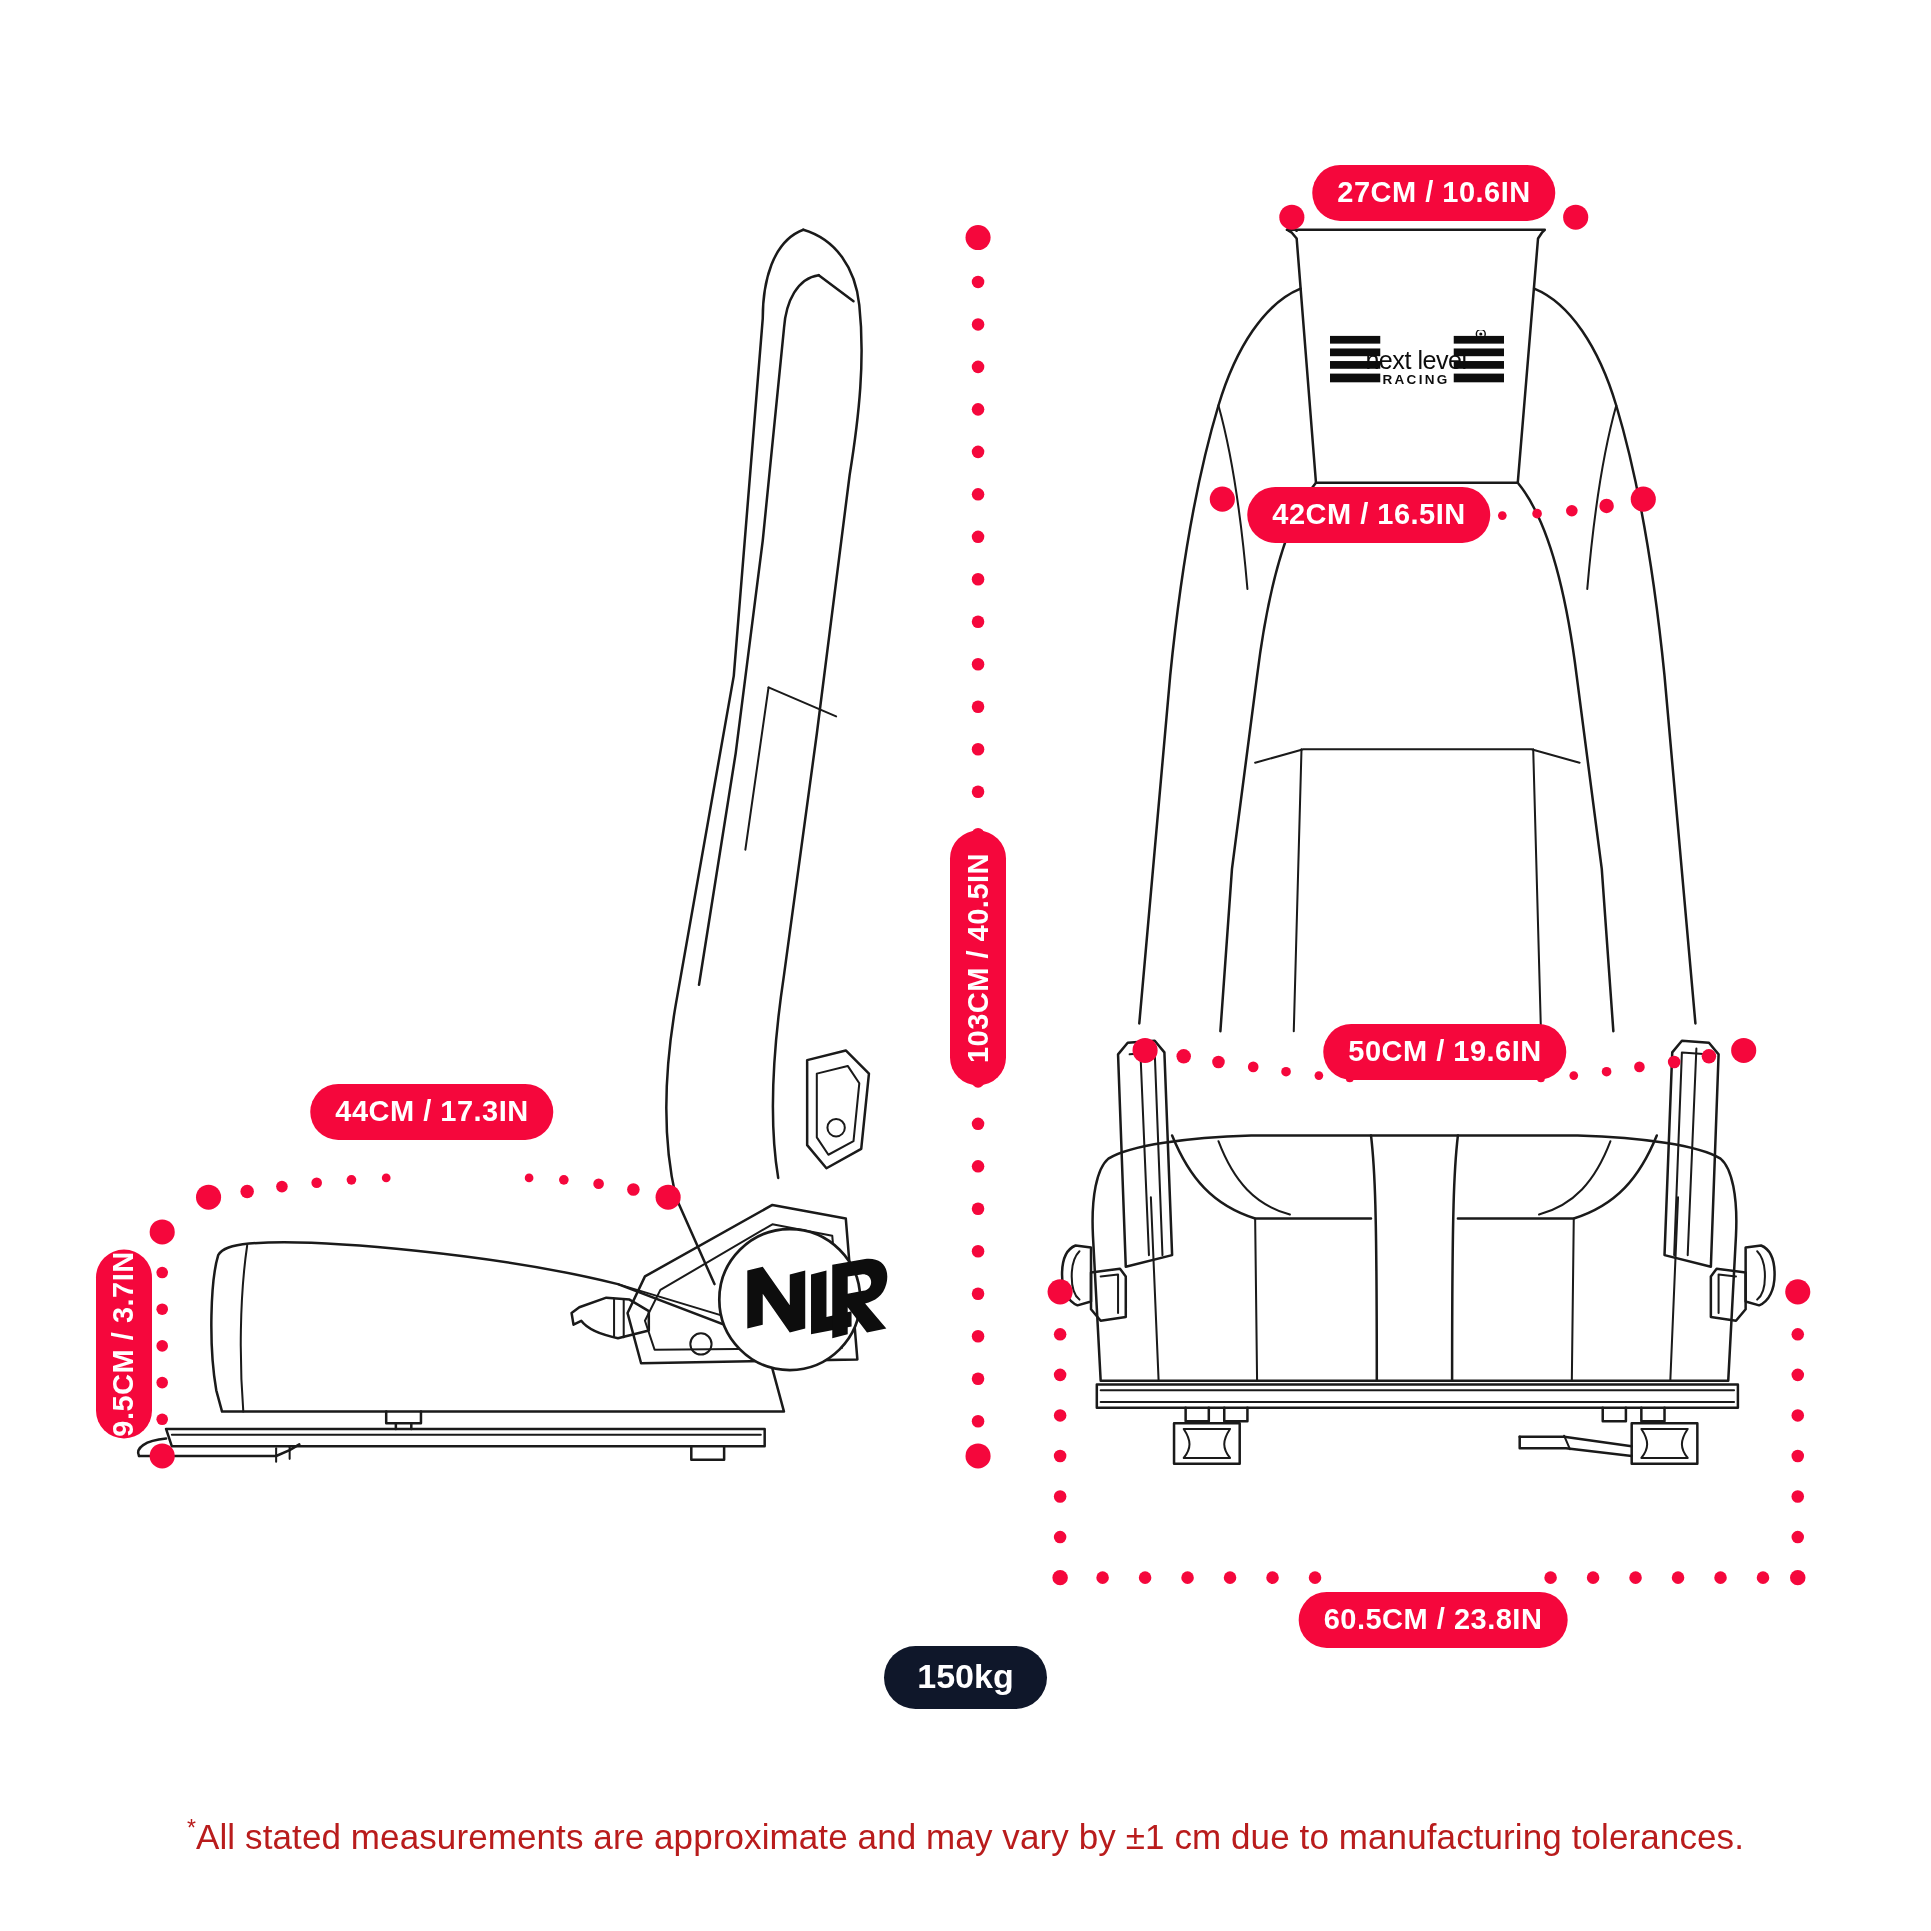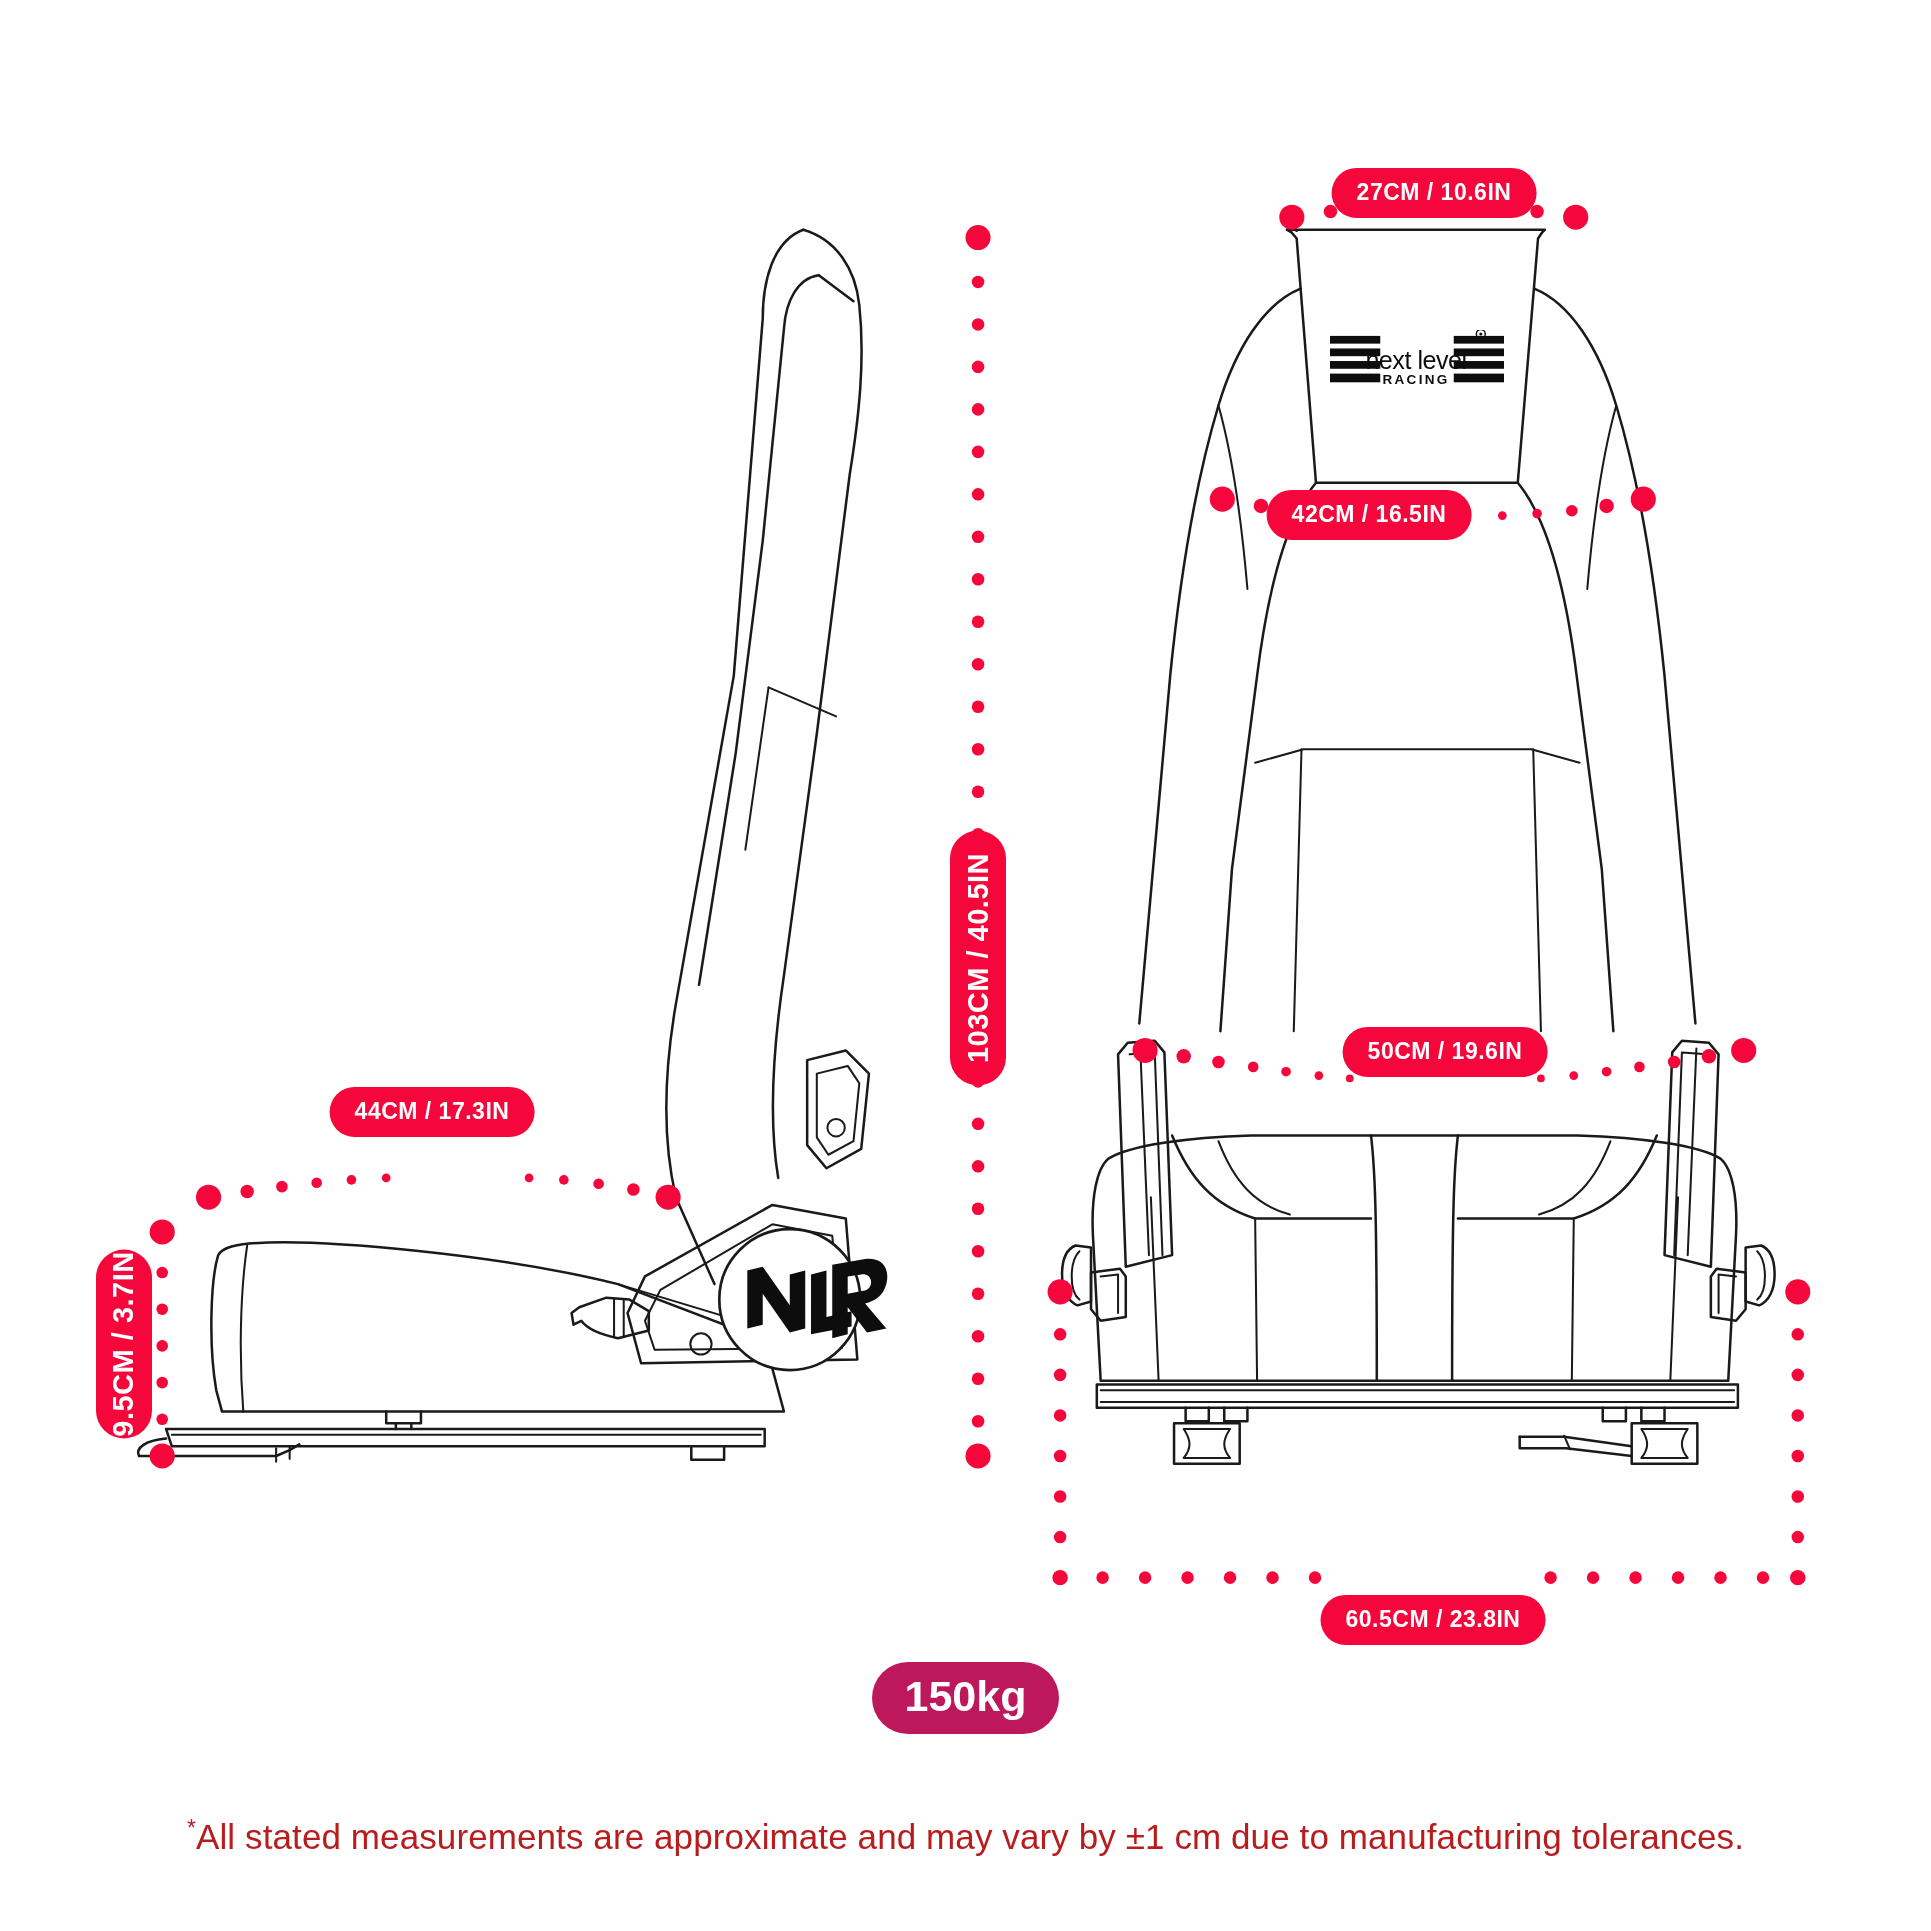--- a/index.html
+++ b/index.html
@@ -18,40 +18,40 @@
     color:#fff;
     border-radius:965px;
     display:flex;align-items:center;justify-content:center;
     font-weight:700;
     letter-spacing:0.5px;
     white-space:nowrap;
     font-family:"Liberation Sans",sans-serif;
     transform:translate(-50%,-50%);
     line-height:1;
   }
-  .pill.h{padding:12.6px 25px 14.5px;font-size:23px;justify-content:flex-end;}
+  .pill.h{padding:12.6px 25px 14.5px;font-size:29px;justify-content:flex-end;}
   .pill.v{padding:12.6px 25px 14.5px;font-size:29px;}
   .pill.v .txt{
     transform:rotate(-90deg);
     display:block;
     white-space:nowrap;
   }
 
   
   .weight-row{
     position:absolute;left:0;right:0;top:1646px;
     display:flex;align-items:center;justify-content:center;gap:21px;
   }
   .weight-label{
     font-size:43px;color:#1b2026;font-weight:400;
     font-family:"Liberation Sans",sans-serif;letter-spacing:0.2px;
   }
   .weight-pill{
-    background:#be185d;color:#fff;border-radius:965px;
-    font-size:43px;font-weight:700;padding:12.6px 33px 16.4px;line-height:1;margin-top:16px;
+    background:#0f172a;color:#fff;border-radius:965px;
+    font-size:34px;font-weight:700;padding:12.6px 33px 16.4px;line-height:1;
   }
   .disclaimer{
     position:absolute;left:0;right:0;top:1815px;text-align:center;
     color:#b91c1c;font-size:35px;font-weight:300;letter-spacing:0.1px;
     font-family:"Liberation Sans",sans-serif;
   }
   .disclaimer .ast{vertical-align:super;font-size:23px;}
 </style>
 </head>
 <body>

